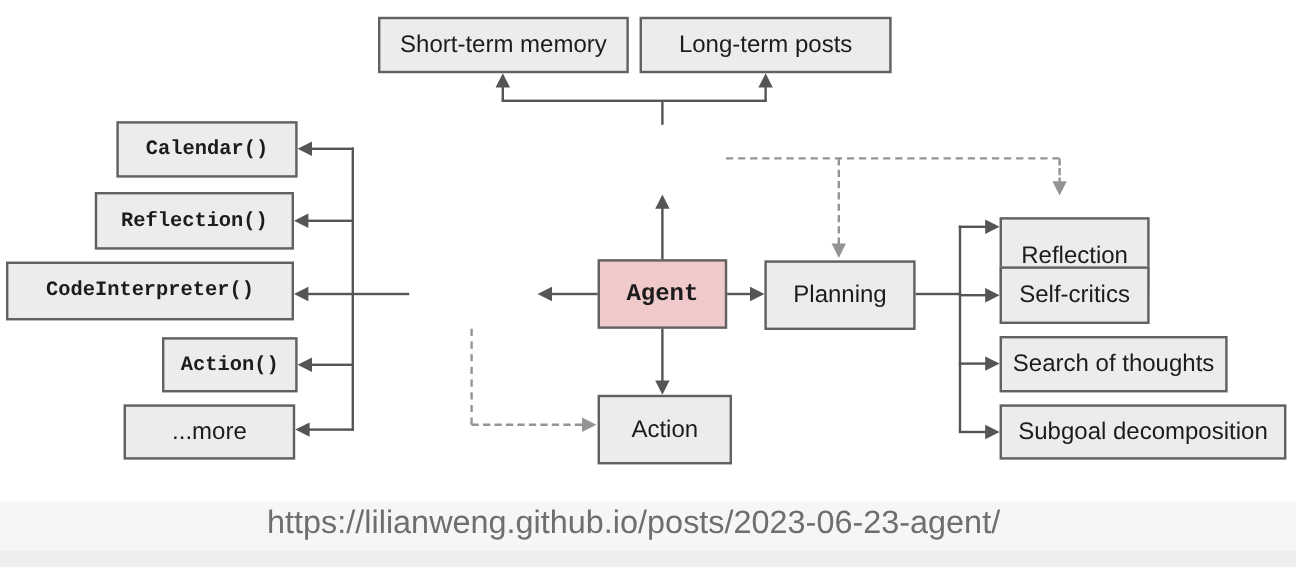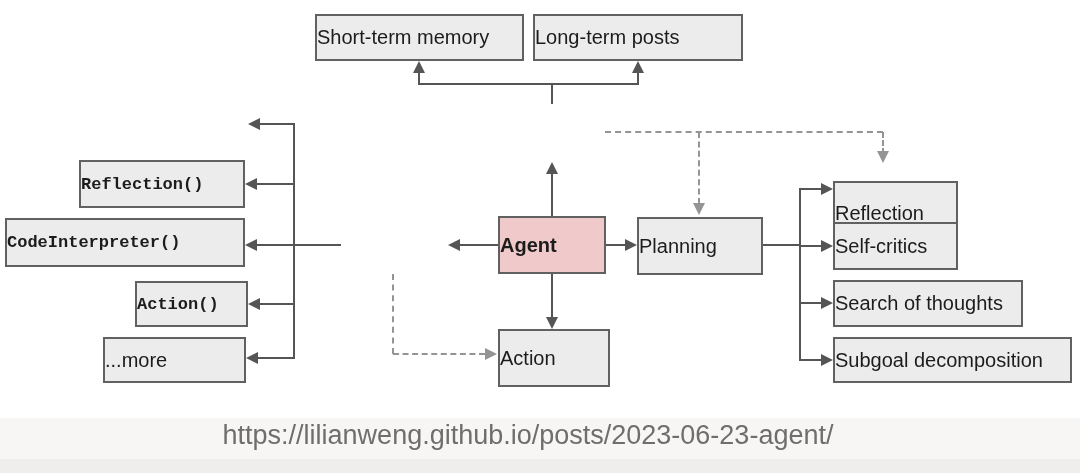--- a/index.html
+++ b/index.html
@@ -5,25 +5,25 @@
   html,body{margin:0;padding:0;background:#ffffff;}
   .stage{
     position:relative;width:1080px;height:473px;background:#ffffff;
     font-family:"Liberation Sans",sans-serif;overflow:hidden;
   }
   
   .node{
     position:absolute;box-sizing:border-box;
     background:var(--node-fill,#ececec);
     border:2px solid var(--node-border,#616161);
-    display:flex;align-items:center;
+    display:flex;align-items:center;justify-content:center;
     font-size:20px;color:#1c1c1c;white-space:nowrap;
   }
   .node.mono{font-family:"Liberation Mono",monospace;font-weight:bold;font-size:17px;}
-  .node.accent{background:var(--agent-fill,#f0caca);font-weight:bold;}
+  .node.accent{background:var(--agent-fill,#f0caca);font-weight:bold;font-family:Liberation Mono, monospace;}
   .n-short{left:315px;top:14px;width:209px;height:47px}
   .n-long{left:533px;top:14px;width:210px;height:47px}
   .n-memory{left:498px;top:104px;width:107px;height:58px}
   .n-calendar{left:97px;top:101px;width:151px;height:47px}
   .n-calculator{left:79px;top:160px;width:166px;height:48px}
   .n-codeint{left:5px;top:218px;width:240px;height:49px}
   .n-search{left:135px;top:281px;width:113px;height:46px}
   .n-more{left:103px;top:337px;width:143px;height:46px}
   .n-tools{left:341px;top:217px;width:107px;height:57px}
   .n-agent{left:498px;top:216px;width:108px;height:58px}
@@ -58,20 +58,23 @@
 </head>
 <body>
 
 <div class="stage" style="--agent-fill: #f0caca; --node-fill: #ececec; --node-border: #616161; --solid-line: #555555; --dashed-line: #949494;">
 
   <div class="node n-short">
       <span>Short-term memory</span>
     </div>
   <div class="node n-long">
       <span>Long-term posts</span>
+    </div>
+  <div class="node mono n-calendar">
+      <span>Calendar()</span>
     </div>
   <div class="node mono n-calculator">
       <span>Reflection()</span>
     </div>
   <div class="node mono n-codeint">
       <span>CodeInterpreter()</span>
     </div>
   <div class="node mono n-search">
       <span>Action()</span>
     </div>

